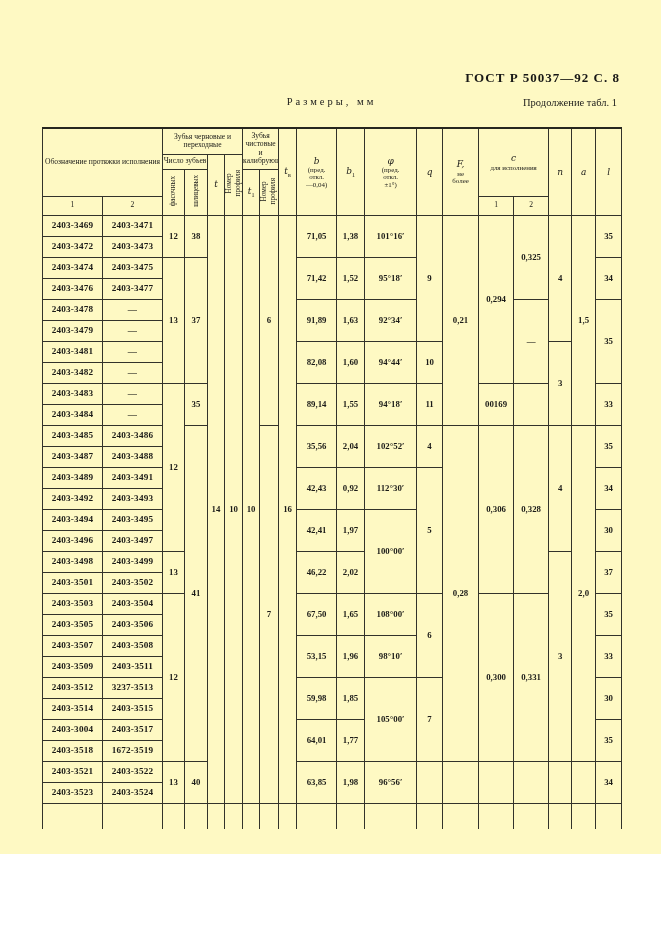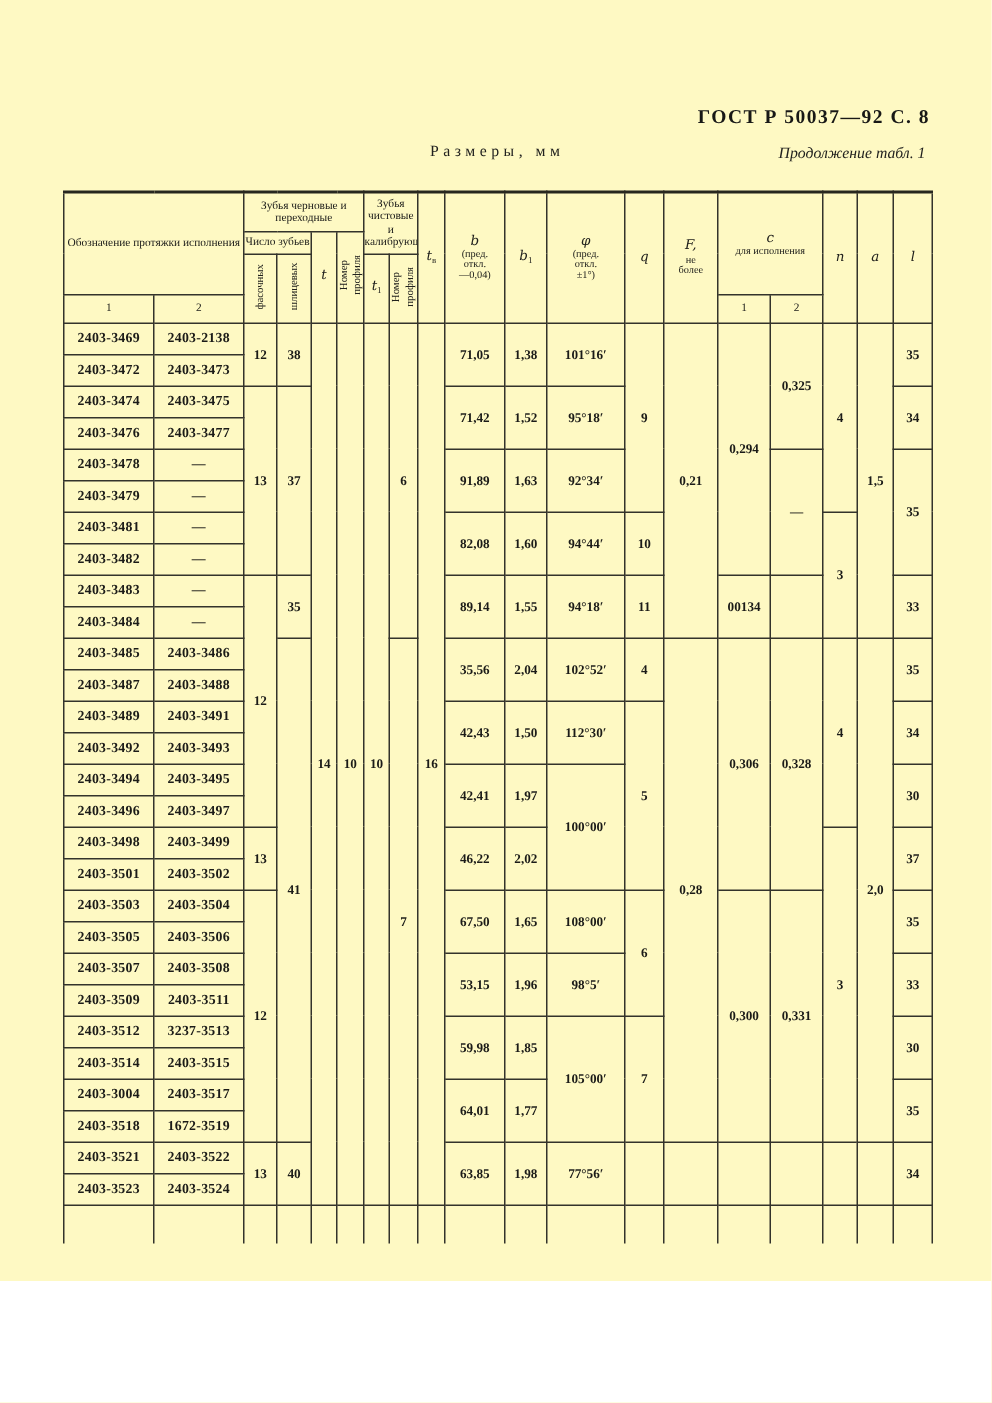--- a/index.html
+++ b/index.html
@@ -11,21 +11,21 @@
     color:#1c1c1a;
     overflow:hidden;
   }
   .gost-header{
     position:absolute;top:70px;right:41px;
     font-size:13px;font-weight:bold;letter-spacing:1px;
     color:#181816;
   }
   .continuation{
     position:absolute;top:97px;right:44px;
-    font-size:10.5px;font-style:italic;
+    font-size:10.5px;
     color:#22221f;
   }
   .size-label{
     position:absolute;top:96px;left:42px;width:579px;
     text-align:center;font-size:10.5px;letter-spacing:3px;
     color:#22221f;
   }
   table.gt{
     position:absolute;left:42px;top:127px;
     width:579px;
@@ -137,21 +137,21 @@
       <tr class="hr4">
         <th><span>1</span></th>
         <th><span>2</span></th>
         <th><span>1</span></th>
         <th><span>2</span></th>
       </tr>
     </thead>
     <tbody id="table-body">
         <tr>
           <td class="col-d1">2403-3469</td>
-          <td class="col-d2">2403-2138</td>
+          <td class="col-d2">2403-3471</td>
           <td rowspan="2" class="col-fas">12</td>
           <td rowspan="2" class="col-shl">38</td>
           <td rowspan="28" class="col-t open-b">14</td>
           <td rowspan="28" class="col-np1 open-b">10</td>
           <td rowspan="28" class="col-t1 open-b">10</td>
           <td rowspan="10" class="col-np2">6</td>
           <td rowspan="28" class="col-tv open-b">16</td>
           <td rowspan="2" class="col-b">71,05</td>
           <td rowspan="2" class="col-b1">1,38</td>
           <td rowspan="2" class="col-phi">101°16′</td>
@@ -209,21 +209,21 @@
         </tr>
         <tr>
           <td class="col-d1">2403-3483</td>
           <td class="col-d2">—</td>
           <td rowspan="8" class="col-fas">12</td>
           <td rowspan="2" class="col-shl">35</td>
           <td rowspan="2" class="col-b">89,14</td>
           <td rowspan="2" class="col-b1">1,55</td>
           <td rowspan="2" class="col-phi">94°18′</td>
           <td rowspan="2" class="col-q">11</td>
-          <td rowspan="2" class="col-c1">00134</td>
+          <td rowspan="2" class="col-c1">00169</td>
           <td rowspan="2" class="col-c2"></td>
           <td rowspan="2" class="col-l">33</td>
         </tr>
         <tr>
           <td class="col-d1">2403-3484</td>
           <td class="col-d2">—</td>
         </tr>
         <tr>
           <td class="col-d1">2403-3485</td>
           <td class="col-d2">2403-3486</td>
@@ -241,21 +241,21 @@
           <td rowspan="2" class="col-l">35</td>
         </tr>
         <tr>
           <td class="col-d1">2403-3487</td>
           <td class="col-d2">2403-3488</td>
         </tr>
         <tr>
           <td class="col-d1">2403-3489</td>
           <td class="col-d2">2403-3491</td>
           <td rowspan="2" class="col-b">42,43</td>
-          <td rowspan="2" class="col-b1">1,50</td>
+          <td rowspan="2" class="col-b1">0,92</td>
           <td rowspan="2" class="col-phi">112°30′</td>
           <td rowspan="6" class="col-q">5</td>
           <td rowspan="2" class="col-l">34</td>
         </tr>
         <tr>
           <td class="col-d1">2403-3492</td>
           <td class="col-d2">2403-3493</td>
         </tr>
         <tr>
           <td class="col-d1">2403-3494</td>
@@ -296,21 +296,21 @@
         </tr>
         <tr>
           <td class="col-d1">2403-3505</td>
           <td class="col-d2">2403-3506</td>
         </tr>
         <tr>
           <td class="col-d1">2403-3507</td>
           <td class="col-d2">2403-3508</td>
           <td rowspan="2" class="col-b">53,15</td>
           <td rowspan="2" class="col-b1">1,96</td>
-          <td rowspan="2" class="col-phi">98°5′</td>
+          <td rowspan="2" class="col-phi">98°10′</td>
           <td rowspan="2" class="col-l">33</td>
         </tr>
         <tr>
           <td class="col-d1">2403-3509</td>
           <td class="col-d2">2403-3511</td>
         </tr>
         <tr>
           <td class="col-d1">2403-3512</td>
           <td class="col-d2">3237-3513</td>
           <td rowspan="2" class="col-b">59,98</td>
@@ -334,21 +334,21 @@
           <td class="col-d1">2403-3518</td>
           <td class="col-d2">1672-3519</td>
         </tr>
         <tr>
           <td class="col-d1">2403-3521</td>
           <td class="col-d2">2403-3522</td>
           <td rowspan="2" class="col-fas open-b">13</td>
           <td rowspan="2" class="col-shl open-b">40</td>
           <td rowspan="2" class="col-b open-b">63,85</td>
           <td rowspan="2" class="col-b1 open-b">1,98</td>
-          <td rowspan="2" class="col-phi open-b">77°56′</td>
+          <td rowspan="2" class="col-phi open-b">96°56′</td>
           <td rowspan="2" class="col-q open-b"></td>
           <td rowspan="2" class="col-F open-b"></td>
           <td rowspan="2" class="col-c1 open-b"></td>
           <td rowspan="2" class="col-c2 open-b"></td>
           <td rowspan="2" class="col-n open-b"></td>
           <td rowspan="2" class="col-a open-b"></td>
           <td rowspan="2" class="col-l open-b">34</td>
         </tr>
         <tr>
           <td class="col-d1 open-b">2403-3523</td>

